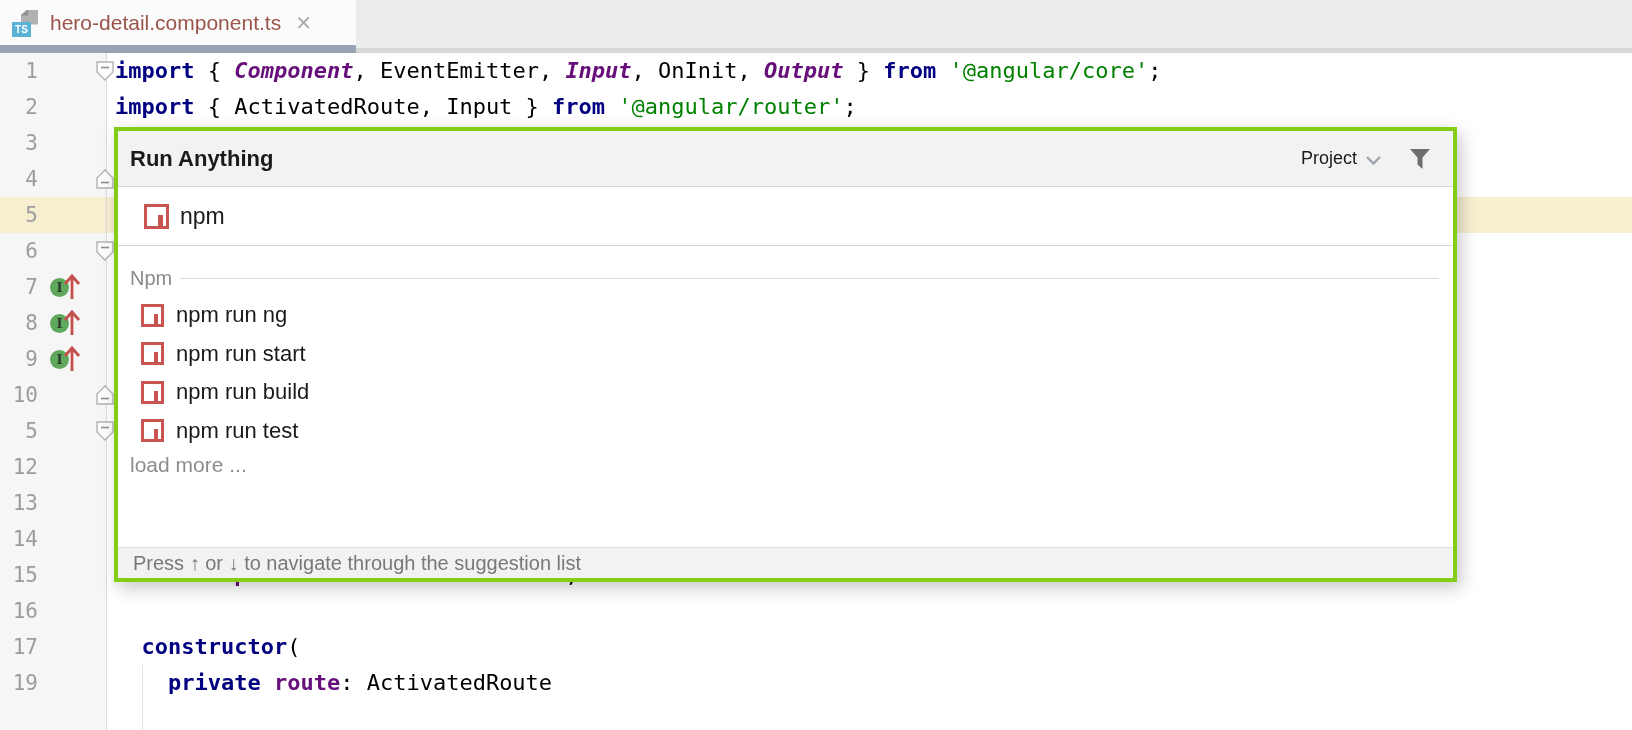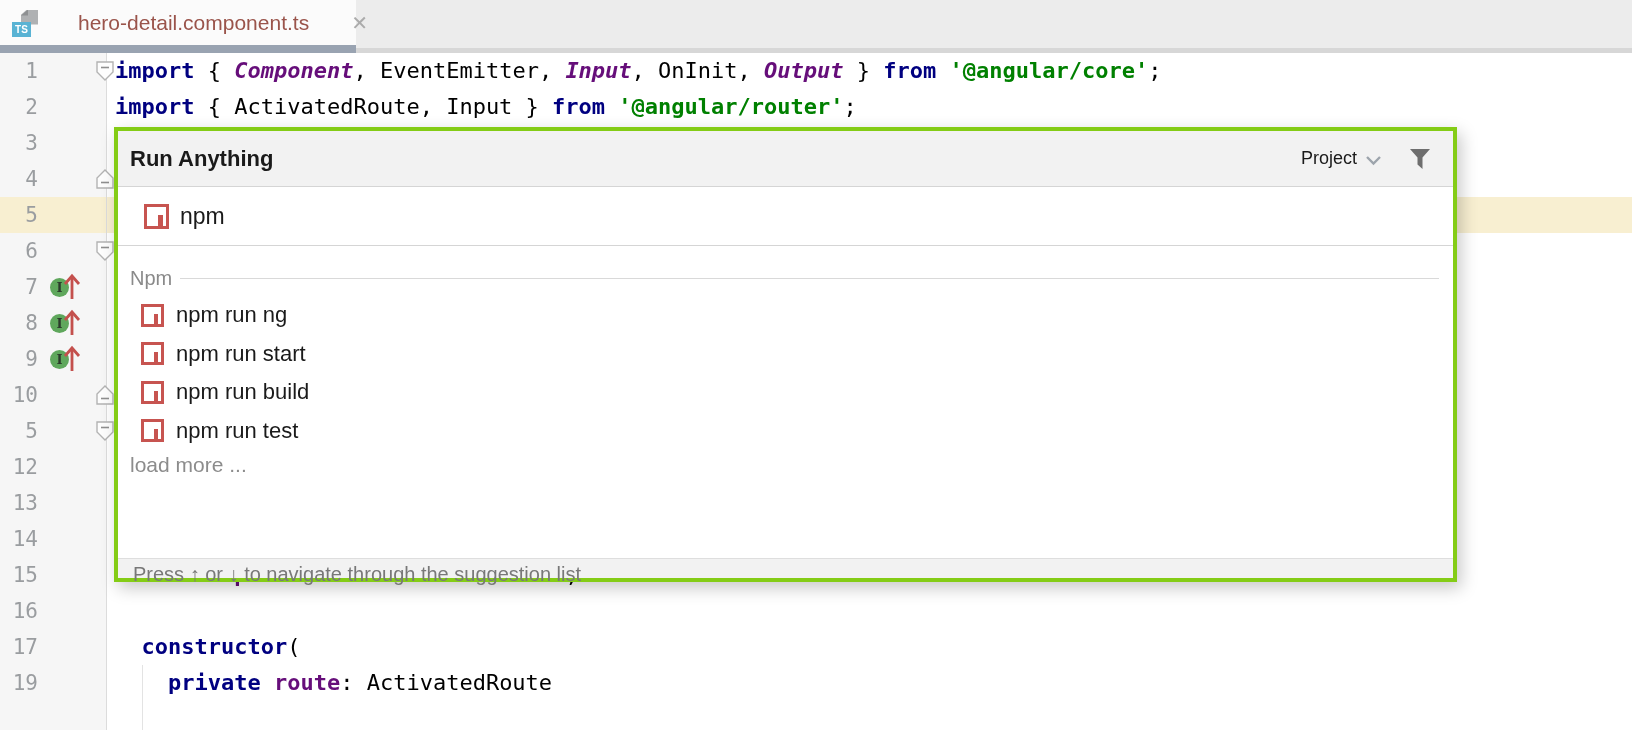--- a/index.html
+++ b/index.html
@@ -3,21 +3,21 @@
 <meta charset="utf-8">
 <style>
   * { margin:0; padding:0; box-sizing:border-box; }
   html,body { width:1632px; height:730px; overflow:hidden; background:#fff;
               font-family:"Liberation Sans", sans-serif; }
 
   
   .tabbar { position:relative; height:53px; background:#ECECEC; }
   .tabbar .bar-border { position:absolute; left:0; right:0; bottom:0; height:5px; background:#D7D7D7; }
   .tab { position:absolute; left:0; top:0; width:356px; height:53px; background:#FBFBFB;
-         display:flex; align-items:center; padding:0 10px 8px 12px; cursor:default;gap:28px; }
+         display:flex; align-items:center; padding:0 10px 8px 12px; cursor:default; }
   .tab-underline { position:absolute; left:0; bottom:0; width:356px; height:8px; background:#99A3B1; z-index:2; }
   .ts-icon { position:relative; width:28px; height:30px; margin-right:10px; flex:0 0 auto; }
   .ts-icon .page { position:absolute; left:9px; top:2px; width:17px; height:15px; background:#AFB1B3;
                    clip-path:polygon(0 35%, 35% 0, 100% 0, 100% 100%, 0 100%); }
   .ts-icon .page2 { position:absolute; left:9px; top:2px; width:7px; height:6px; background:#8E9092;
                     clip-path:polygon(0 100%, 100% 0, 100% 100%); }
   .ts-icon .badge { position:absolute; left:0; bottom:1px; width:19px; height:15px; background:#59B3D4;
                     color:#fff; font-size:10px; font-weight:bold; text-align:center; line-height:15px; }
   .tab-title { font-size:21px; color:var(--tab_title); white-space:nowrap; }
   .tab-close { margin-left:14px; font-size:20px; color:#ABABAB; line-height:1; }
@@ -28,21 +28,21 @@
   .gutter-sep { position:absolute; left:106px; top:0; bottom:0; width:1px; background:#DCDCDC; z-index:2; }
   .code-row { position:relative; height:36px; font-family:"DejaVu Sans Mono", monospace;
               font-size:22px; line-height:36px; z-index:1; }
   .code-row.current { background:var(--line_cream); }
   .line-num { position:absolute; left:0; top:0; width:38px; text-align:right;
               color:#9A9DA0; font-size:21px; }
   .code-text { position:absolute; left:115px; top:0; white-space:pre; color:#000; }
   .c-kw { color:var(--kw_blue); font-weight:bold; }
   .c-ty { color:var(--sym_purple); font-weight:bold; font-style:italic; }
   .c-fd { color:var(--sym_purple); font-weight:bold; }
-  .c-st { color:var(--str_green); font-weight:bold; }
+  .c-st { color:var(--str_green); font-weight:normal; }
   .c-pl { color:#000; }
   .fold-marker { position:absolute; left:96px; width:18px; height:20px; z-index:3; }
   .input-marker { position:absolute; left:50px; width:36px; height:30px; z-index:3; }
   .input-marker .ball { position:absolute; left:0; top:6px; width:19px; height:19px; border-radius:50%;
                         background:var(--marker_green); color:#2B3A2B; font-family:"DejaVu Serif",serif;
                         font-weight:bold; font-size:13px; text-align:center; line-height:19px; }
   .input-marker svg { position:absolute; left:13px; top:0; }
   .indent-guide { position:absolute; left:142px; top:612px; bottom:0; width:1px; background:#E3E3E3; z-index:1; }
 
   
@@ -64,21 +64,21 @@
   .npm-icon.small { width:23px; height:23px; }
   .npm-icon.small .bar { width:4px; left:10px; top:7px; bottom:0; }
   .ra-query { margin-left:11px; font-size:23px; color:#1A1A1A; }
   .ra-list { flex:1; display:flex; flex-direction:column; overflow:hidden; }
   .ra-section { height:50px; padding:14px 14px 0 12px; display:flex; align-items:center; }
   .ra-section-label { font-size:20px; color:#8A8A8A; margin-right:8px; }
   .ra-section-line { flex:1; height:1px; background:#D9D9D9; }
   .ra-item { height:38.5px; display:flex; align-items:center; padding-left:23px; }
   .ra-item-label { margin-left:12px; font-size:22px; color:#1A1A1A; }
   .ra-loadmore { height:30px; line-height:30px; padding-left:12px; font-size:21px; color:#8C8C8C; }
-  .ra-footer { height:20px; background:#F2F2F2; border-top:1px solid #DEDEDE;
+  .ra-footer { height:31px; background:#F2F2F2; border-top:1px solid #DEDEDE;
                line-height:31px; padding-left:15px; font-size:20px; color:#787878; }
 </style>
 </head>
 <body>
 
 <div class="tabbar">
   <div class="tab">
     <span class="ts-icon">
       <span class="page"></span>
         <span class="page2"></span>

